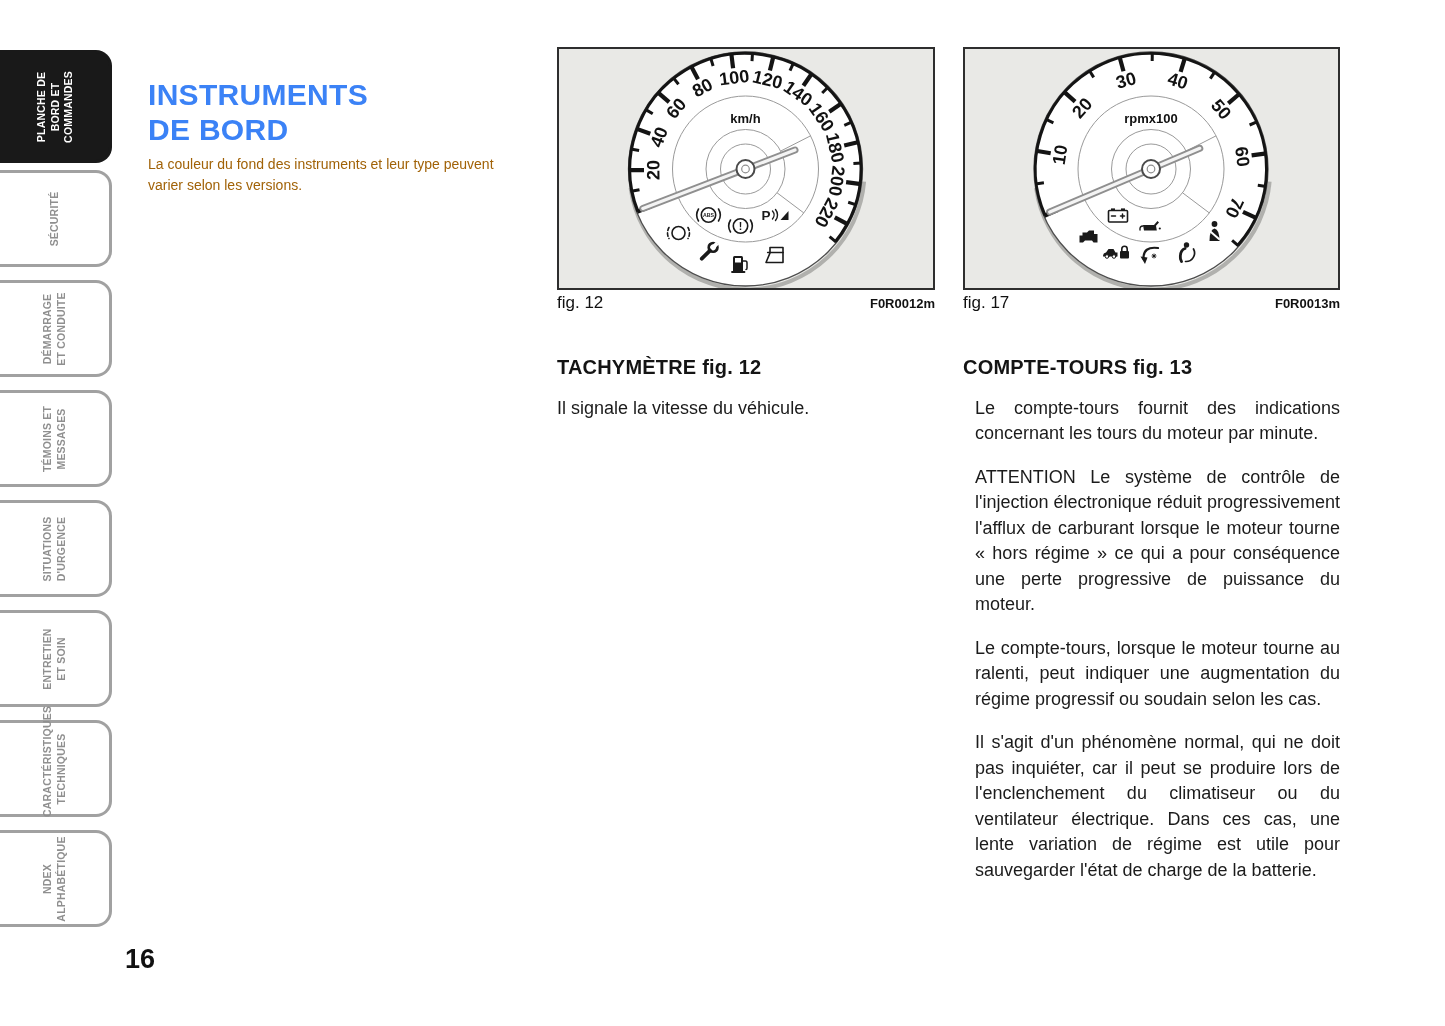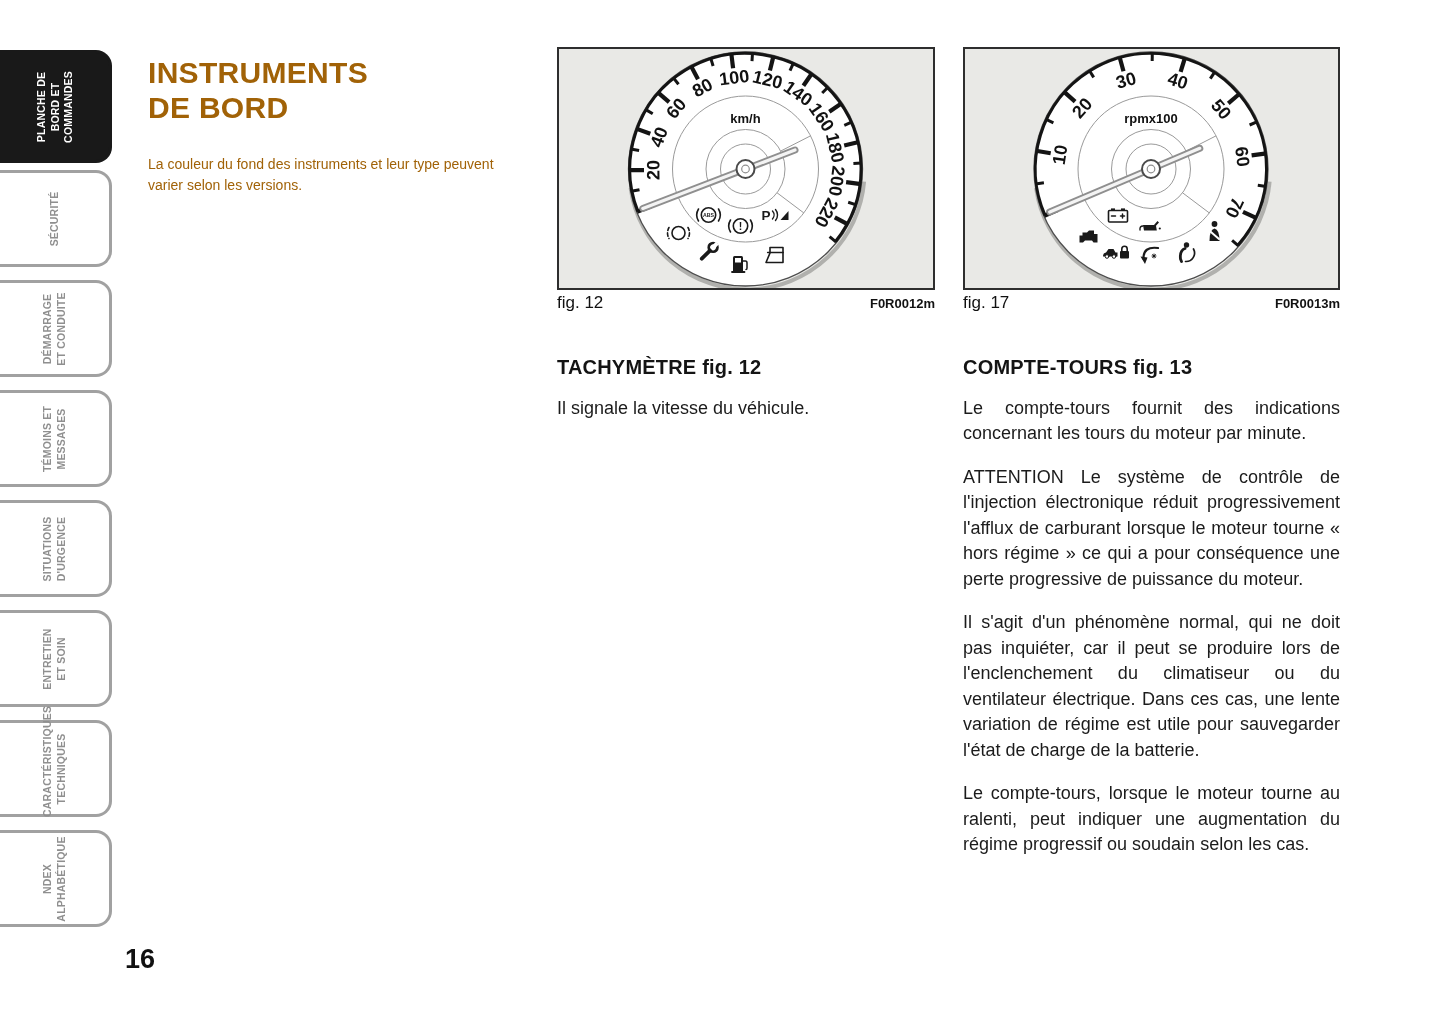--- a/index.html
+++ b/index.html
@@ -8,34 +8,34 @@
   
   .tab{position:absolute;left:0;width:112px;box-sizing:border-box;
        border:3px solid #a1a1a1;border-left:none;border-radius:0 16px 16px 0;background:#fff;}
   .tab.active{background:#191919;border-color:#191919;}
   .tab .rot{position:absolute;left:50%;top:50%;transform:translate(-50%,-50%) rotate(-90deg);
        width:96px;text-align:center;font-size:10.5px;font-weight:bold;line-height:1.3;
        color:#8f8f8f;white-space:pre-line;letter-spacing:.2px;}
   .tab.active .rot{color:#ffffff;width:112px;}
   #page-number{position:absolute;left:78px;top:944px;font-size:27px;font-weight:bold;color:#111;margin-left:47px;}
   
-  #doc-title{position:absolute;left:148px;top:36px;font-size:30px;font-weight:bold;
-       line-height:1.15;letter-spacing:.3px;white-space:pre-line;color:#a16207;}
+  #doc-title{position:absolute;left:148px;top:58px;font-size:30px;font-weight:bold;
+       line-height:1.15;letter-spacing:.3px;white-space:pre-line;color:#3b82f6;}
   #intro{position:absolute;left:148px;top:140px;width:382px;font-size:14px;line-height:1.5;color:#a16207;}
   .col{position:absolute;top:47px;}
   #col-left{left:557px;width:378px;}
   #col-right{left:963px;width:377px;}
   .figbox{height:243px;box-sizing:border-box;border:2px solid #2e2e2e;background:#e9e9e6;position:relative;}
   .figbox svg{display:block;width:100%;height:100%;}
   .figrow{display:flex;justify-content:space-between;align-items:baseline;margin-top:3px;}
   .figcap{font-size:17px;color:#111;}
   .figcode{font-size:13px;font-weight:bold;color:#111;}
   .section-heading{margin-top:43px;font-size:20px;font-weight:bold;color:#141414;letter-spacing:.2px;}
   .para{margin-top:10px;font-size:18px;line-height:25.5px;color:#1b1b1b;}
-  #col-right .para{text-align:justify;}
+  #col-right .para{text-align:justify;margin-left:12px;}
 </style>
 </head>
 <body>
 
 <div id="page">
 
   <nav>
     <div class="tab active" style="top:50px;height:113px;">
         <span class="rot">PLANCHE DE
 BORD ET
@@ -263,17 +263,17 @@
           </g>
         </svg>
     </div>
     <div class="figrow">
       <span class="figcap">fig. 17</span>
       <span class="figcode">F0R0013m</span>
     </div>
     <h2 class="section-heading">COMPTE-TOURS fig. 13</h2>
     <p class="para">Le compte-tours fournit des indications concernant les tours du moteur par minute.</p>
     <p class="para">ATTENTION Le système de contrôle de l'injection électronique réduit progressivement l'afflux de carburant lorsque le moteur tourne « hors régime » ce qui a pour conséquence une perte progressive de puissance du moteur.</p>
+    <p class="para">Le compte-tours, lorsque le moteur tourne au ralenti, peut indiquer une augmentation du régime progressif ou soudain selon les cas.</p>
     <p class="para">Il s'agit d'un phénomène normal, qui ne doit pas inquiéter, car il peut se produire lors de l'enclenchement du climatiseur ou du ventilateur électrique. Dans ces cas, une lente variation de régime est utile pour sauvegarder l'état de charge de la batterie.</p>
-    <p class="para">Le compte-tours, lorsque le moteur tourne au ralenti, peut indiquer une augmentation du régime progressif ou soudain selon les cas.</p>
   </div>
 
 </div>
 
 </body></html>

